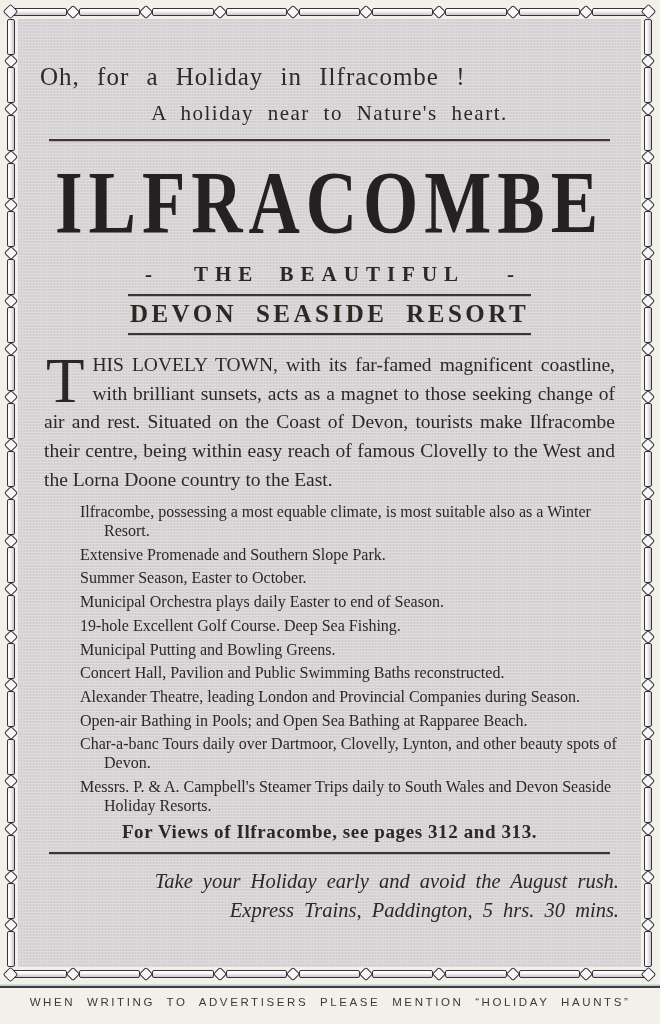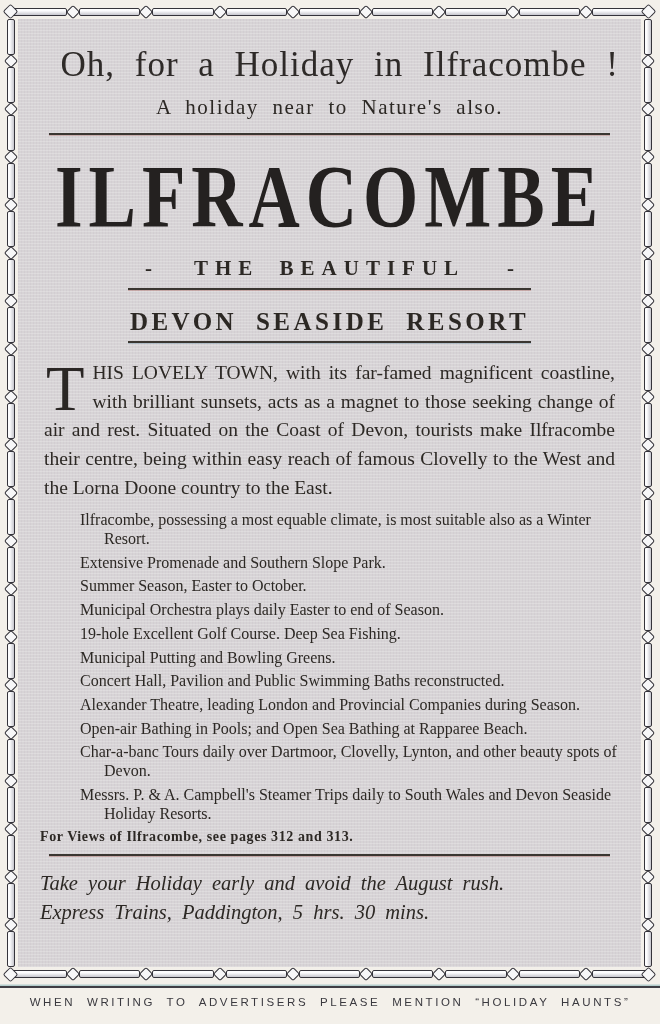--- a/index.html
+++ b/index.html
@@ -37,22 +37,22 @@
     background:#d7d4d6;
     background-image:
       repeating-linear-gradient(0deg, rgba(255,255,255,.20) 0 1px, rgba(0,0,0,0) 1px 3px),
       repeating-linear-gradient(90deg, rgba(172,150,172,.10) 0 1px, rgba(0,0,0,0) 1px 3px);
     padding:12px 22px 0;
     box-sizing:border-box;
     overflow:hidden;
   }
 
   .headline{
-    margin:14px 0 0;text-align:right;font-weight:400;
-    font-size:35px;letter-spacing:1px;word-spacing:10px;color:#2e2a28;
+    margin:32px 0 0;text-align:left;font-weight:400;
+    font-size:25px;letter-spacing:1px;word-spacing:10px;color:#2e2a28;
   }
   .subheadline{
     margin:10px 0 0;text-align:center;
     font-size:21px;letter-spacing:1.5px;word-spacing:7px;
   }
   .rule{height:2px;background:#3a3631;margin:13px auto 0;width:97%;
         box-shadow:0 1px 0 rgba(160,70,60,.30);}
 
   .resort-name{
     margin:26px 0 0;text-align:center;line-height:1;
@@ -63,45 +63,45 @@
 
   .tagline-block{width:fit-content;margin:24px auto 0;text-align:center;}
   .tagline-row{
     display:flex;align-items:center;justify-content:center;gap:42px;
     padding:0 8px 7px;border-bottom:2.5px solid #3a3631;
     font-size:21px;font-weight:700;letter-spacing:7px;word-spacing:8px;
     box-shadow:0 1px 0 rgba(160,70,60,.30);
   }
   .tagline-dash{font-weight:700;letter-spacing:0;}
   .banner-row{
-    margin-top:18px;padding:0 2px 5px;border-bottom:2.5px solid #3a3631;
+    margin-top:4px;padding:0 2px 5px;border-bottom:2.5px solid #3a3631;
     font-size:25px;font-weight:700;letter-spacing:3.5px;word-spacing:9px;
     box-shadow:0 1px 0 rgba(60,120,150,.25);
   }
 
   .intro{
     margin:16px 4px 0;text-align:justify;
     font-size:19.5px;line-height:1.47;color:#2c2824;
   }
   .dropcap{
     float:left;font-size:63px;line-height:.8;
     padding:5px 8px 0 2px;color:#2a2624;
   }
 
   .features{list-style:none;margin:9px 0 0;padding:0 2px 0 40px;
     font-size:16px;line-height:1.17;}
   .features li{margin:0 0 5px;padding-left:24px;text-indent:-24px;}
 
   .views-note{
-    margin:6px 0 0;
-    font-weight:700;font-size:14px;letter-spacing:.6px;
+    margin:6px 0 0;text-align:center;
+    font-weight:700;font-size:19px;letter-spacing:.6px;
   }
   .rule-bottom{margin-top:9px;}
 
-  .footer{margin:13px 0 17px;text-align:left;font-style:italic;
+  .footer{margin:13px 0 17px;text-align:right;font-style:italic;
     font-size:20.5px;line-height:1.42;word-spacing:5px;}
   .footer p{margin:0;}
 
   
   .caption-strip{position:absolute;left:0;right:0;top:986px;height:38px;}
   .caption-line{height:2px;background:#3f3e44;
     box-shadow:0 -1.5px 0 rgba(60,140,150,.35);}
   .caption{
     margin:8px 0 0;text-align:center;
     font-family:"Liberation Sans", sans-serif;font-weight:400;
@@ -235,21 +235,21 @@
         <span class="bb-bar"></span>
       </div>
     <span class="corner-knot tl"></span>
     <span class="corner-knot tr"></span>
     <span class="corner-knot bl"></span>
     <span class="corner-knot br"></span>
 
     <div class="paper">
 
       <h2 class="headline">Oh, for a Holiday in Ilfracombe !</h2>
-      <p class="subheadline">A holiday near to Nature's also.</p>
+      <p class="subheadline">A holiday near to Nature's heart.</p>
       <div class="rule rule-top"></div>
 
       <h1 class="resort-name">ILFRACOMBE</h1>
 
       <div class="tagline-block">
         <div class="tagline-row">
           <span class="tagline-dash">-</span>
           <span class="tagline-text">THE BEAUTIFUL</span>
           <span class="tagline-dash">-</span>
         </div>

